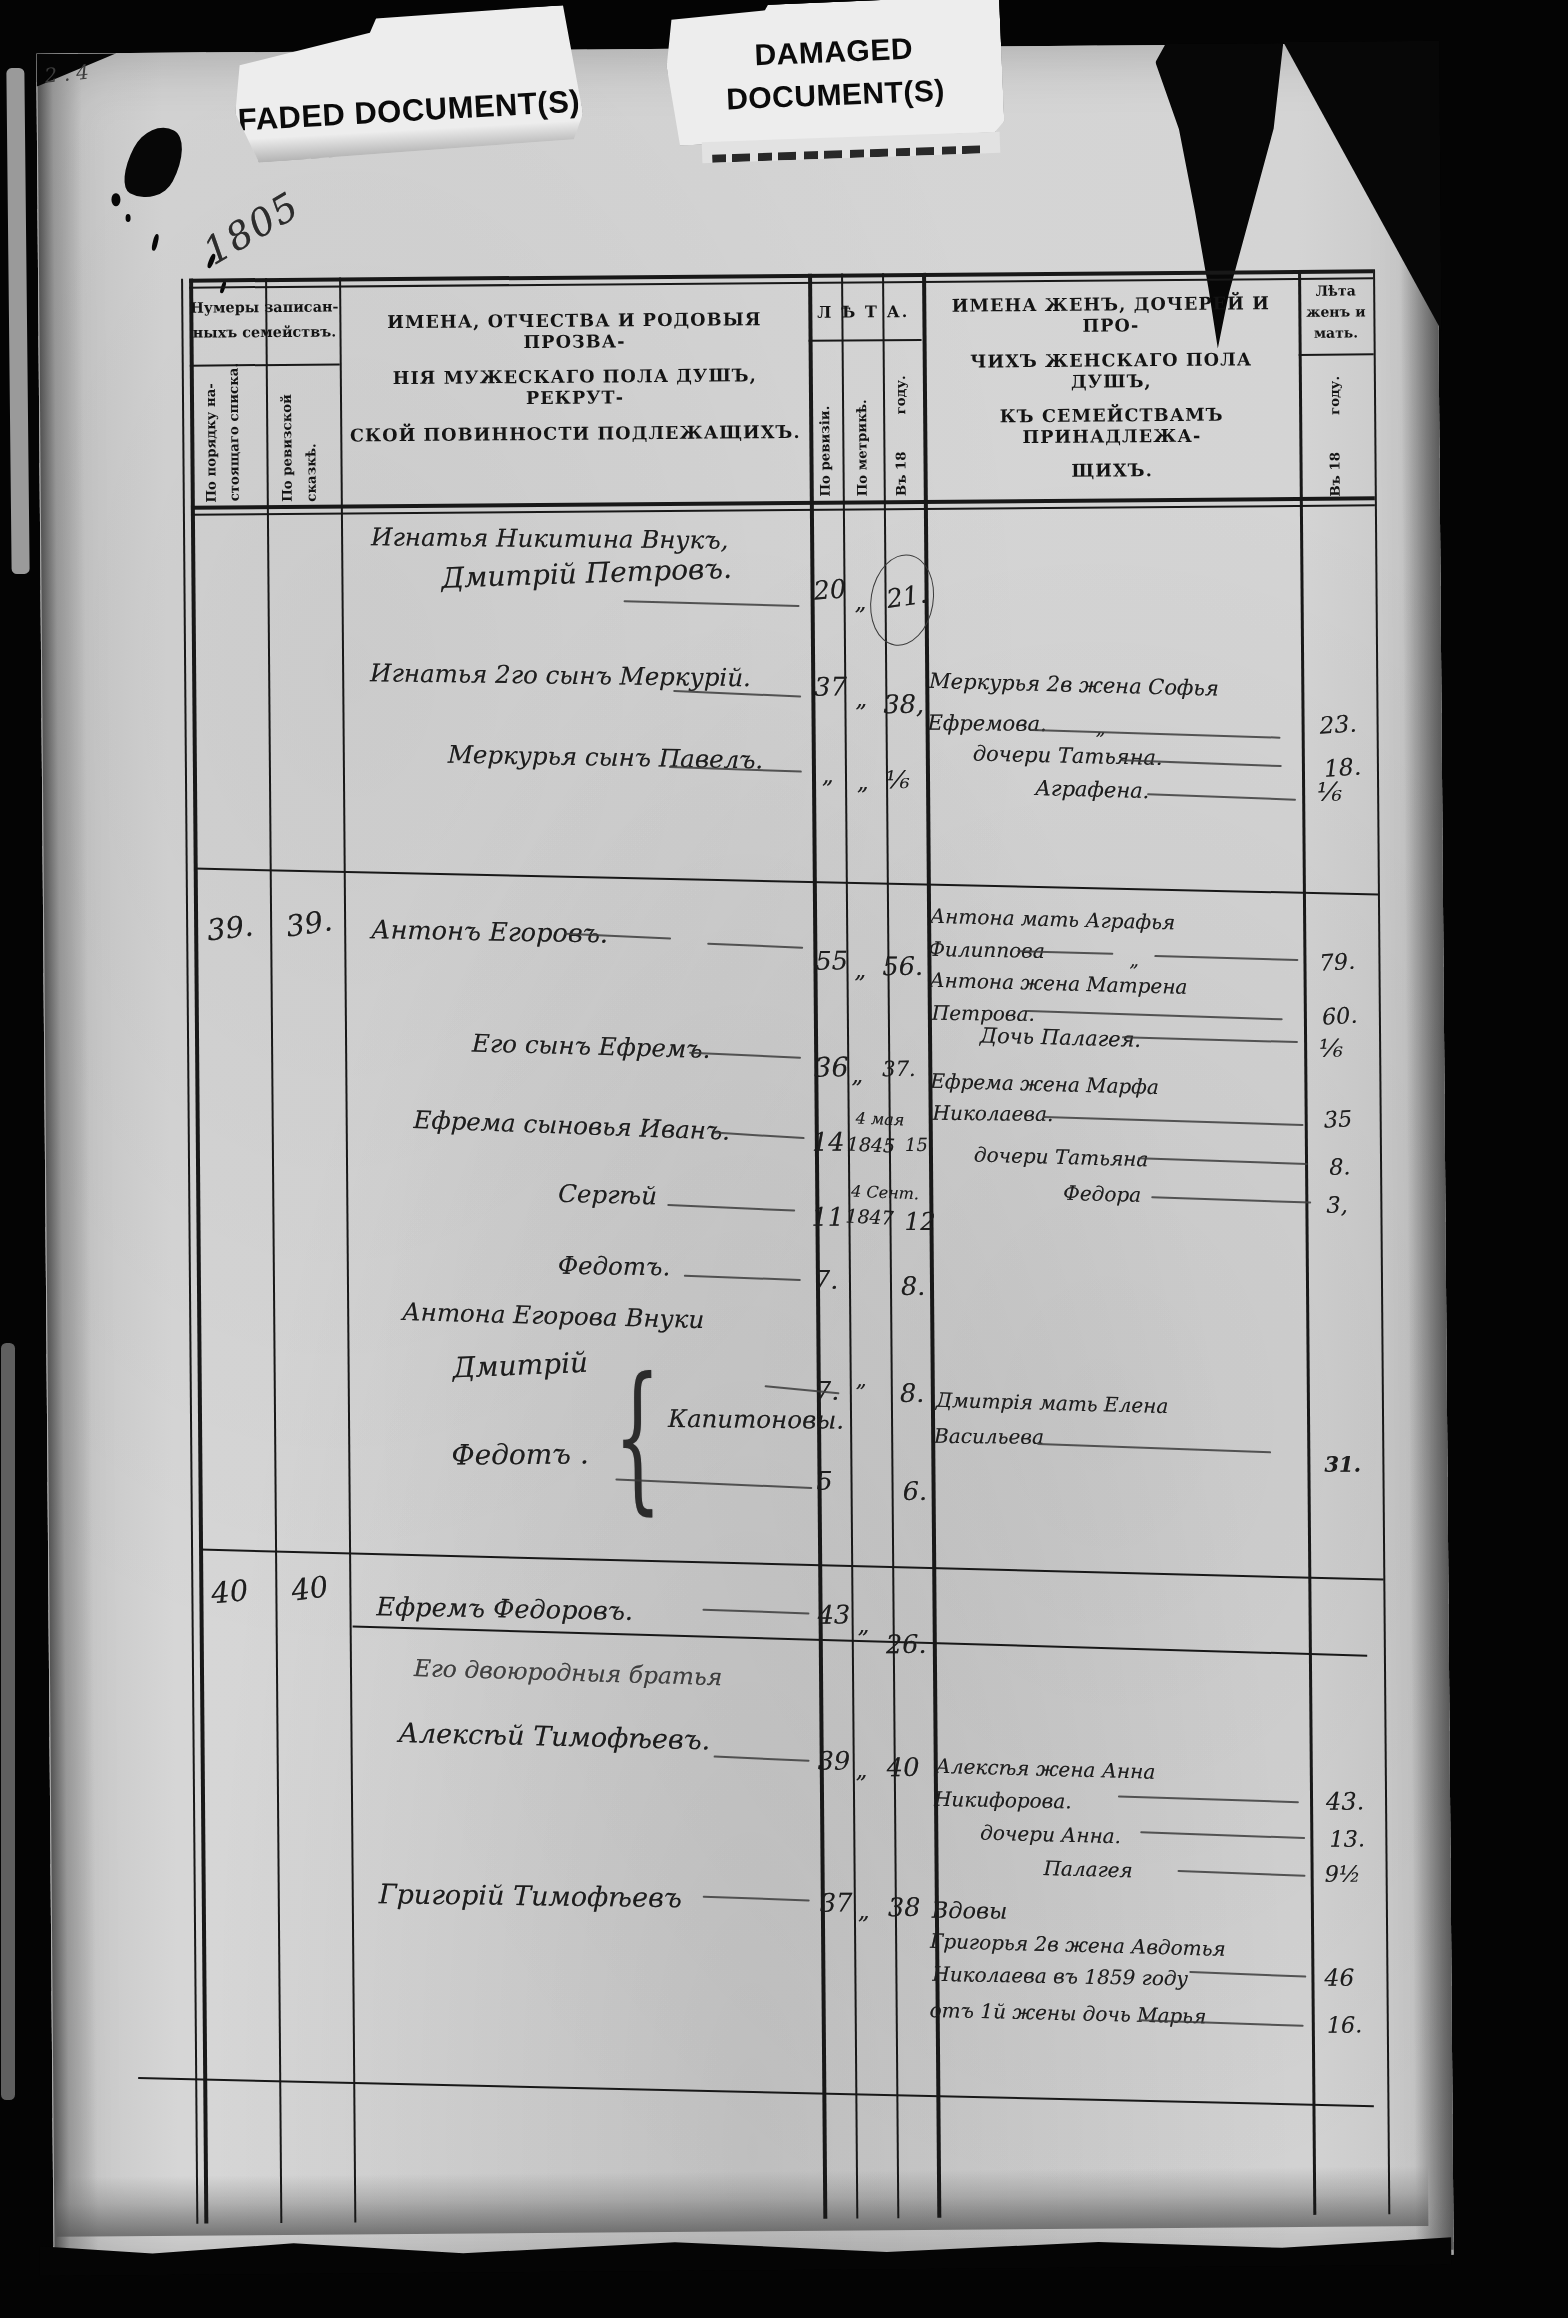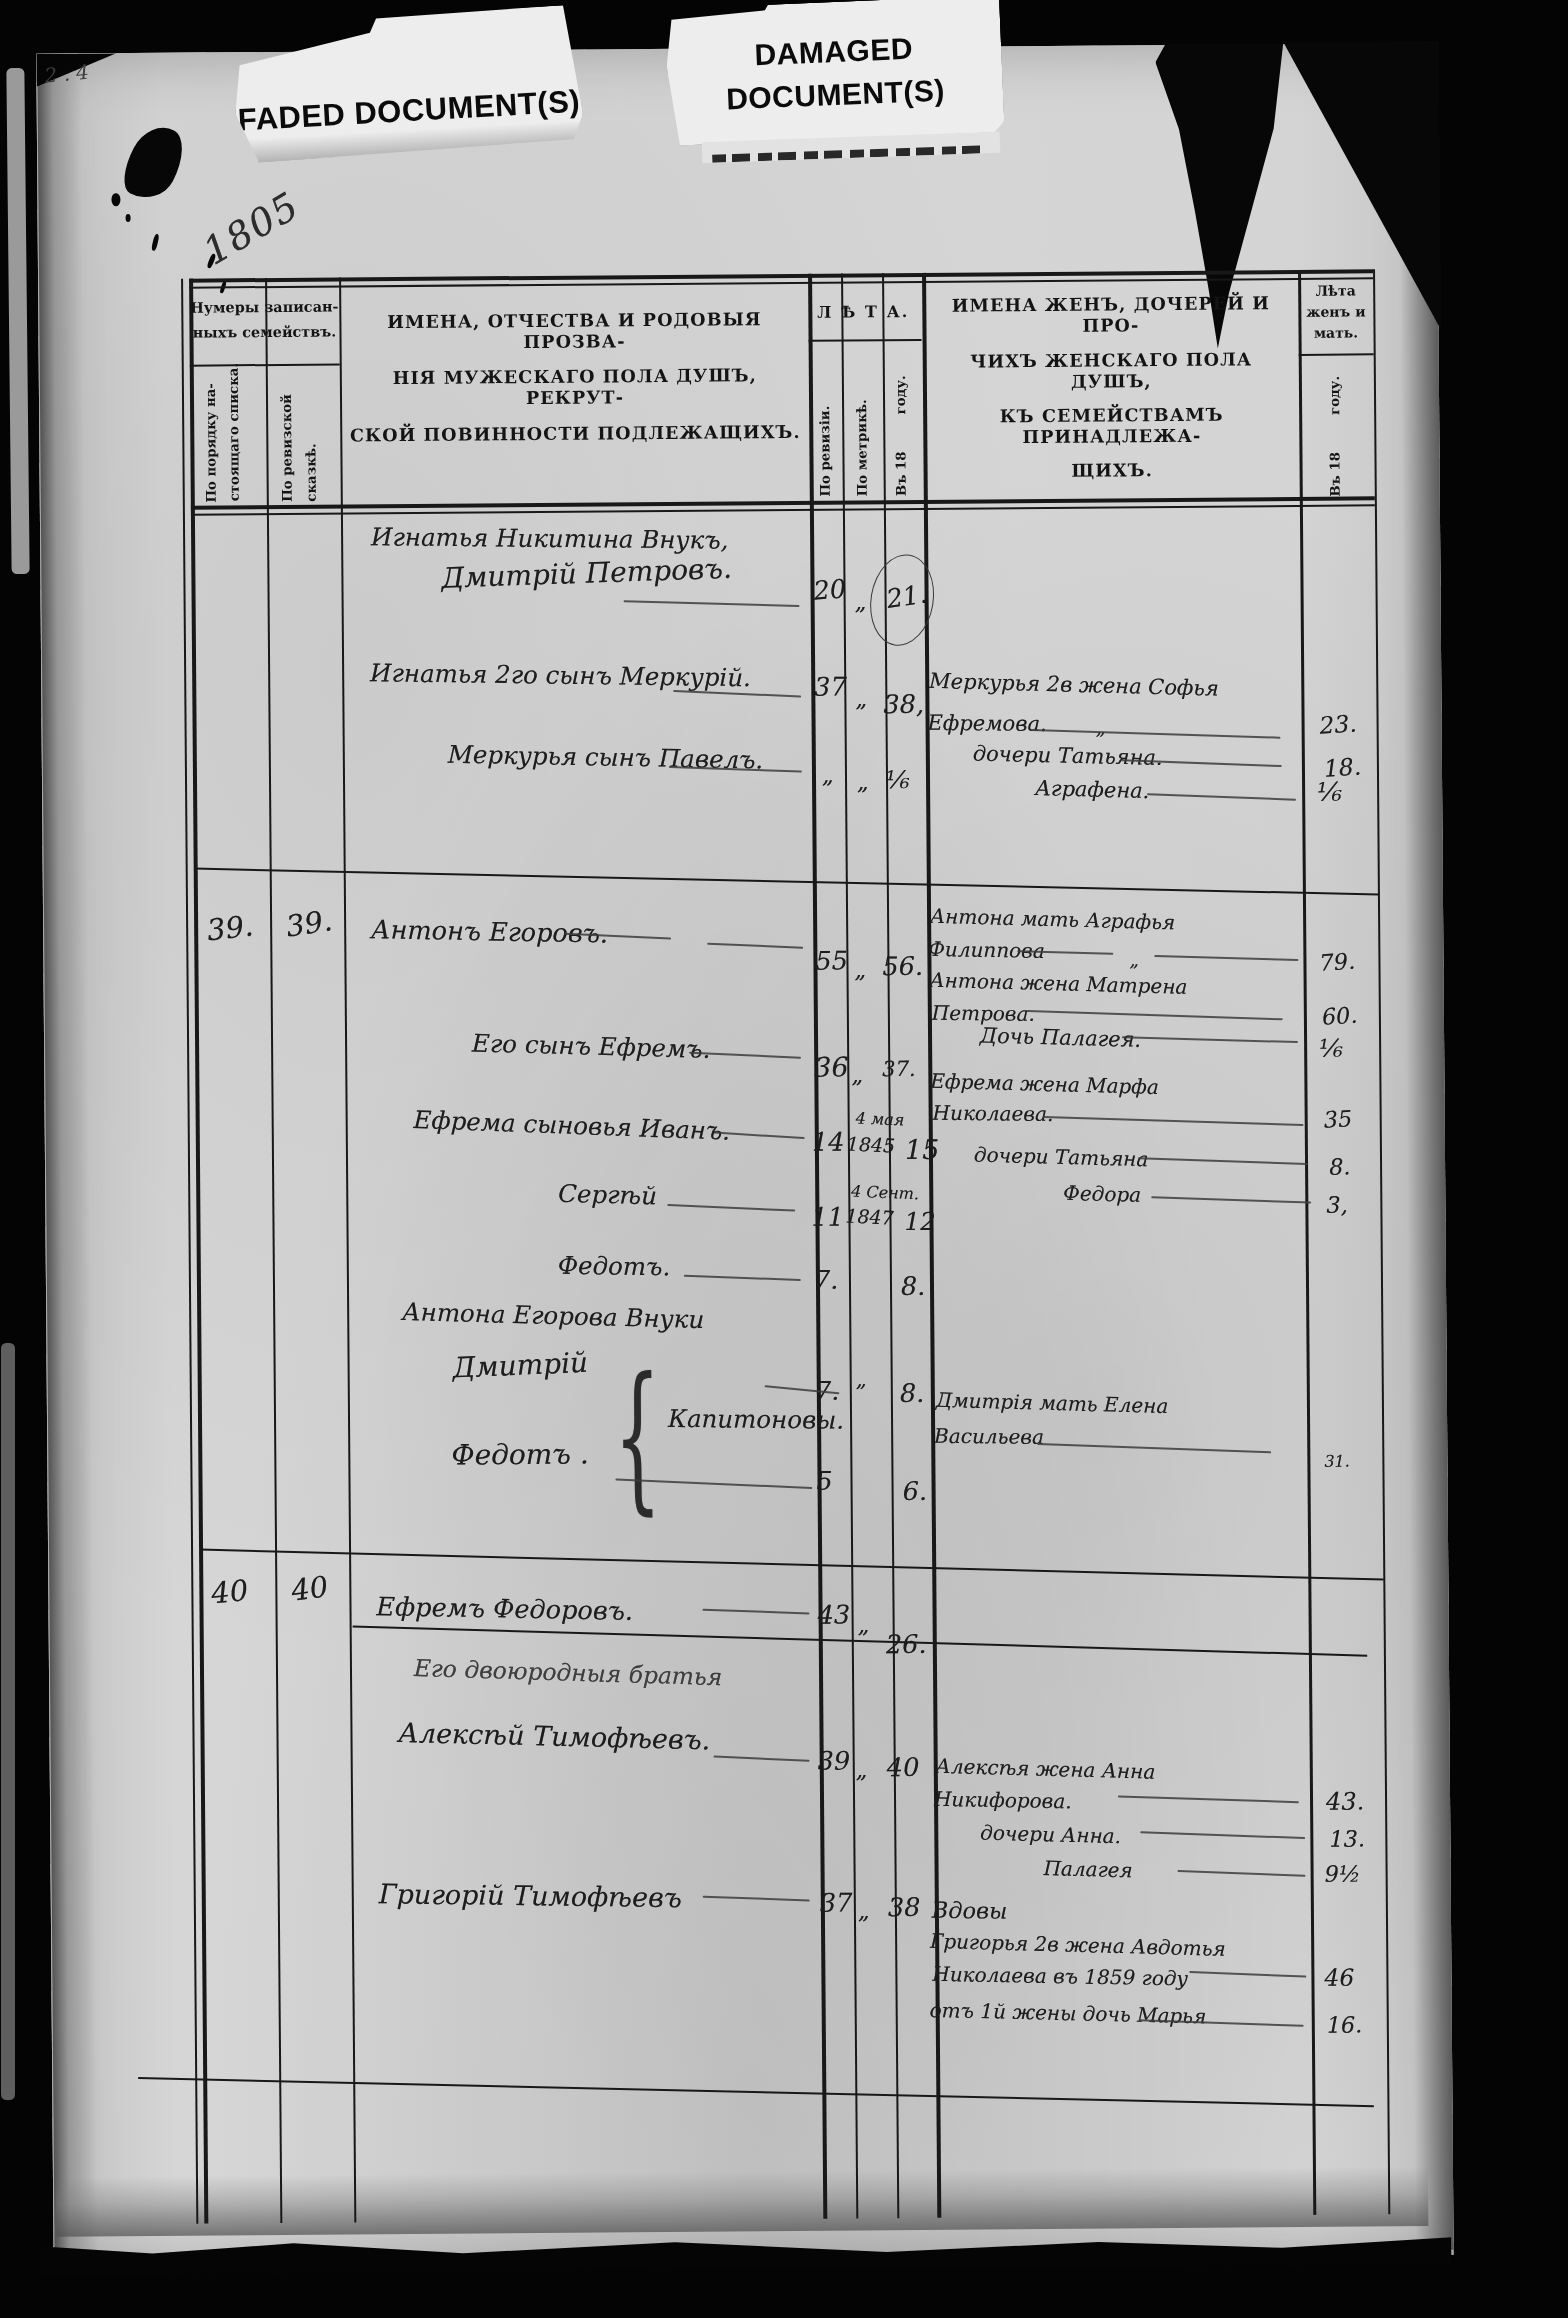--- a/index.html
+++ b/index.html
@@ -151,21 +151,21 @@
 
     <span class="hw" style="left:473px;top:1026px;font-size:24.5px;transform:rotate(2deg);">Его сынъ Ефремъ.</span>
     <span class="hw" style="left:815px;top:1052px;font-size:27px;">36</span>
     <span class="hw" style="left:852px;top:1062px;font-size:22.4px;">„</span>
     <span class="hw" style="left:883px;top:1058px;font-size:21px;">37.</span>
 
     <span class="hw" style="left:414px;top:1102px;font-size:24.5px;transform:rotate(2.6deg);">Ефрема сыновья Иванъ.</span>
     <span class="hw" style="left:812px;top:1127px;font-size:25.6px;">14</span>
     <span class="hw" style="left:856px;top:1109px;font-size:16px;transform:rotate(3deg);">4 мая</span>
     <span class="hw" style="left:847px;top:1133px;font-size:19px;transform:rotate(3deg);">1845</span>
-    <span class="hw" style="left:905px;top:1135px;font-size:27px;text-align:right;">15</span>
+    <span class="hw" style="left:905px;top:1135px;font-size:18px;text-align:right;">15</span>
 
     <span class="hw" style="left:558px;top:1177px;font-size:24.5px;transform:rotate(2deg);">Сергѣй</span>
     <span class="hw" style="left:811px;top:1202px;font-size:25.6px;">11</span>
     <span class="hw" style="left:851px;top:1182px;font-size:16px;transform:rotate(3deg);">4 Сент.</span>
     <span class="hw" style="left:845px;top:1205px;font-size:19px;transform:rotate(3deg);">1847</span>
     <span class="hw" style="left:904px;top:1208px;font-size:24.5px;">12</span>
 
     <span class="hw" style="left:557px;top:1249px;font-size:24.5px;transform:rotate(1.2deg);">Федотъ.</span>
     <span class="hw" style="left:813px;top:1265px;font-size:25.6px;">7.</span>
     <span class="hw" style="left:900px;top:1272px;font-size:25.6px;">8.</span>
@@ -192,21 +192,21 @@
     <span class="hw xwrap" style="left:1320px;top:1038px;font-size:24.5px;"><span class="x">⅙</span></span>
     <span class="hw" style="left:931px;top:1070px;font-size:20px;transform:rotate(2deg);">Ефрема жена Марфа</span>
     <span class="hw" style="left:933px;top:1102px;font-size:20px;transform:rotate(1deg);">Николаева.</span>
     <span class="hw" style="left:1324px;top:1111px;font-size:22.4px;transform:rotate(-3deg);">35</span>
     <span class="hw" style="left:974px;top:1144px;font-size:20px;transform:rotate(2deg);">дочери Татьяна</span>
     <span class="hw" style="left:1329px;top:1158px;font-size:22.4px;">8.</span>
     <span class="hw" style="left:1063px;top:1183px;font-size:20px;transform:rotate(2deg);">Федора</span>
     <span class="hw" style="left:1326px;top:1196px;font-size:22.4px;">3,</span>
     <span class="hw" style="left:934px;top:1389px;font-size:20px;transform:rotate(2deg);">Дмитрія мать Елена</span>
     <span class="hw" style="left:932px;top:1425px;font-size:20px;transform:rotate(1deg);">Васильева</span>
-    <span class="hw" style="left:1322px;top:1456px;font-size:16px;">31.</span>
+    <span class="hw" style="left:1322px;top:1456px;font-size:21px;font-weight:bold;">31.</span>
 
     <span class="hw" style="left:208px;top:1572px;font-size:29px;transform:rotate(-5deg);">40</span>
     <span class="hw" style="left:288px;top:1570px;font-size:29px;transform:rotate(-7deg);">40</span>
     <span class="hw" style="left:373px;top:1588px;font-size:25.6px;transform:rotate(1.5deg);">Ефремъ Федоровъ.</span>
     <span class="hw" style="left:814px;top:1600px;font-size:25.6px;">43</span>
     <span class="hw" style="left:854px;top:1612px;font-size:22.4px;">„</span>
     <span class="hw" style="left:882px;top:1608px;font-size:25.6px;margin-top:22px;">26.</span>
 
     <span class="hw" style="left:410px;top:1651px;font-size:23.4px;transform:rotate(2.2deg);color:#3f3f3f;">Его двоюродныя братья</span>
     <span class="hw" style="left:394px;top:1714px;font-size:27px;transform:rotate(1.8deg);">Алексѣй Тимофѣевъ.</span>

